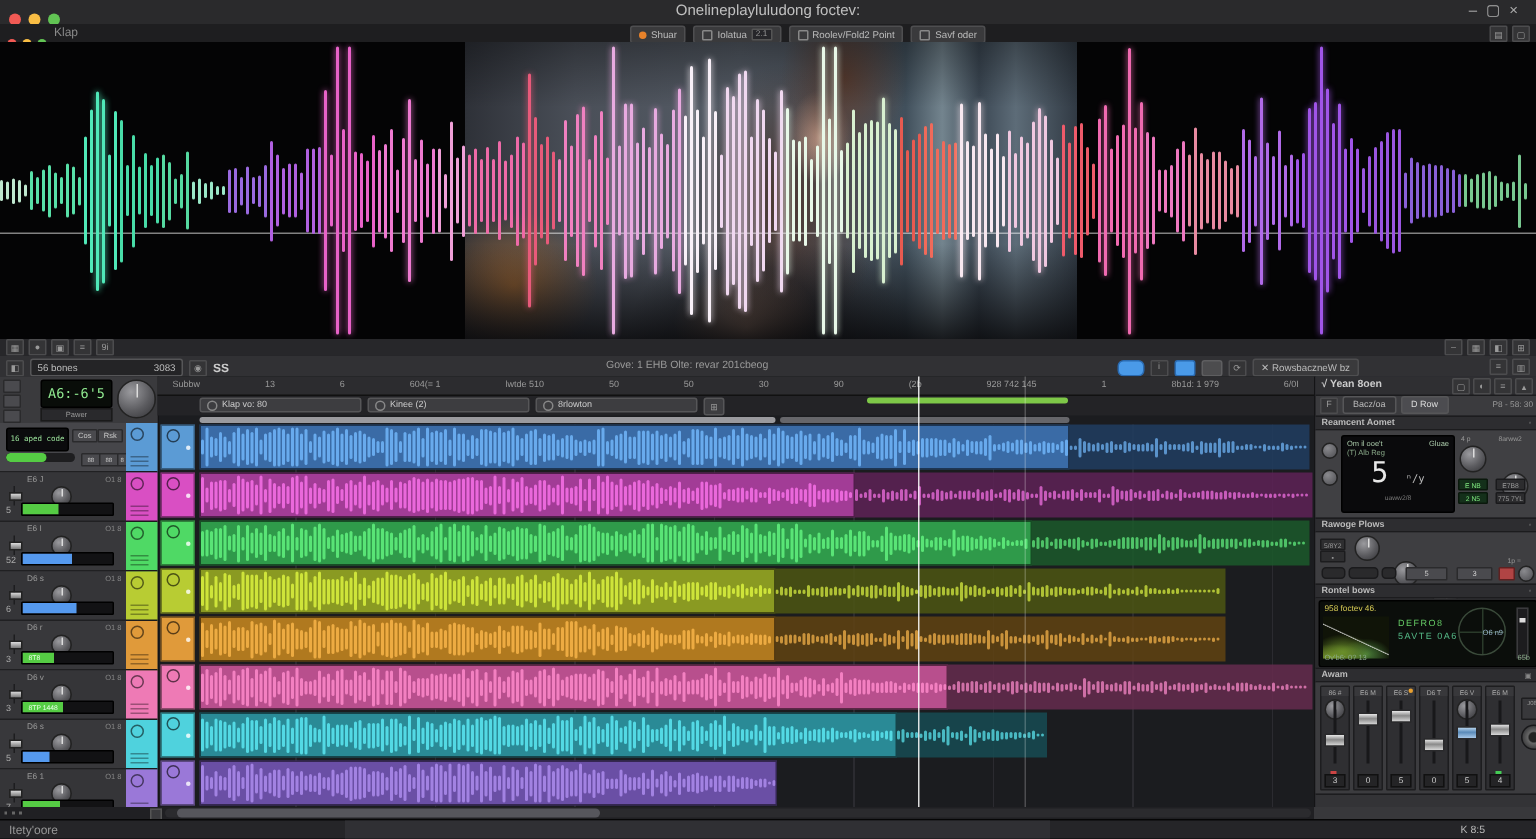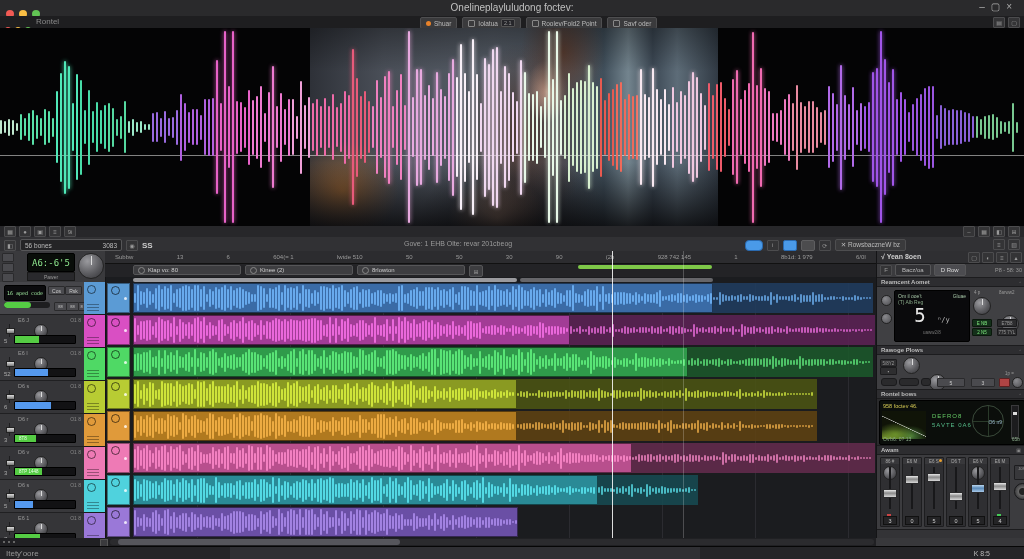--- a/index.html
+++ b/index.html
@@ -209,21 +209,21 @@
 <body>
 
 <div class="abs titlebar">
   <div class="abs" style="left:6px;top:4px;"><span class="tl r"></span><span class="tl y"></span><span class="tl g"></span></div>
   <div class="abs win-title">Onelineplayluludong foctev:</div>
   <div class="abs win-ctrls"><span>–</span><span>▢</span><span>×</span></div>
 </div>
 
 <div class="abs toolbar2">
   <div class="abs" style="left:5px;top:3px;"><span class="tl sm r"></span><span class="tl sm y"></span><span class="tl sm g"></span></div>
-  <div class="abs appname">Rontel</div>
+  <div class="abs appname">Klap</div>
   <div class="abs tbgroup">
     <div class="tbtn">
         <span class="orangedot"></span>
         <span>Shuar</span>
       </div>
     <div class="tbtn">
         <span class="graydot"></span>
         <span>Iolatua</span>
         <span class="badge">2.1</span>
       </div>

